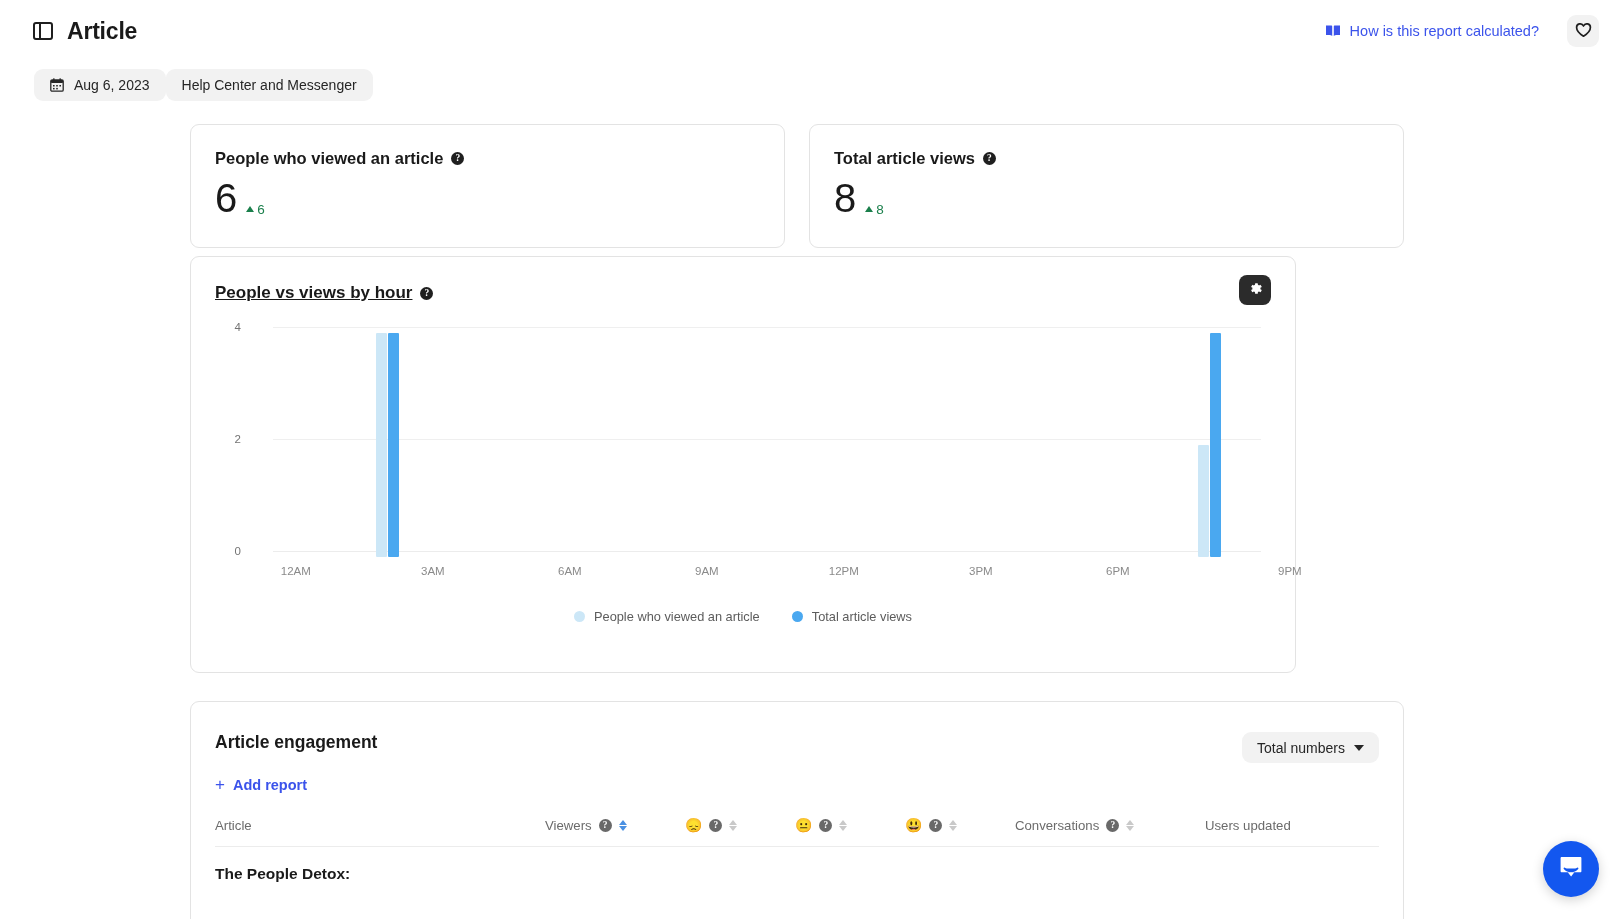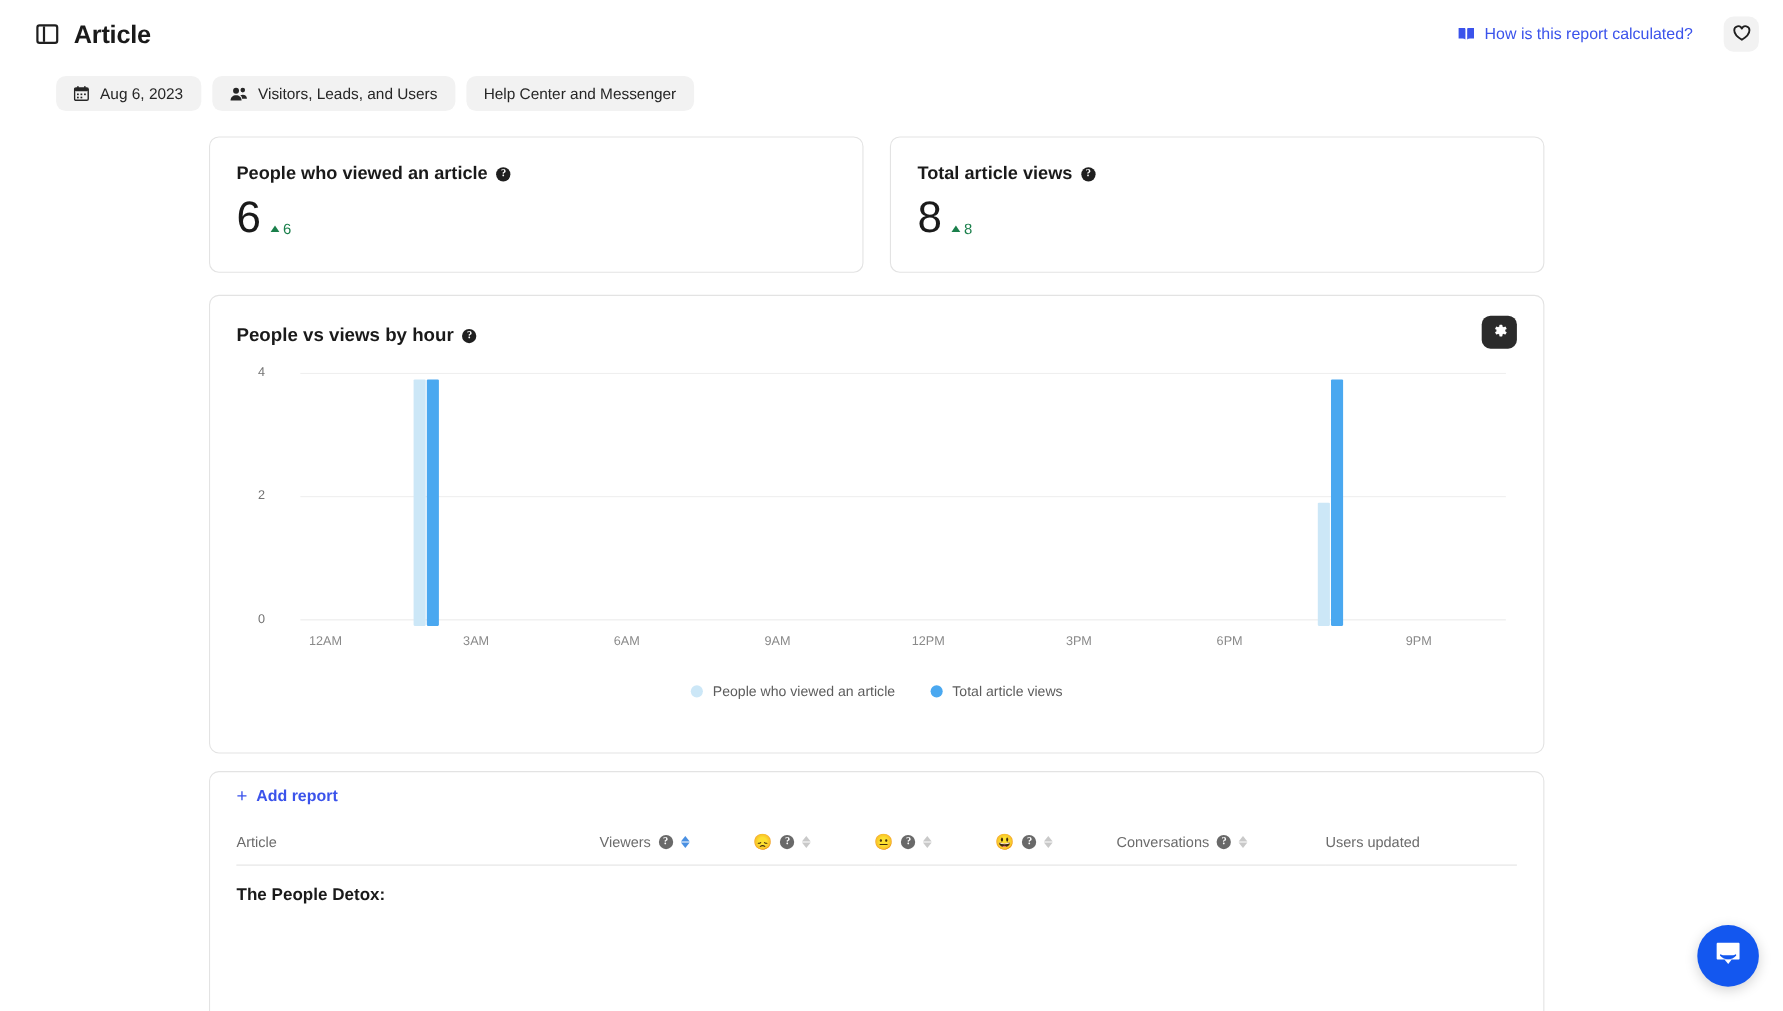--- a/index.html
+++ b/index.html
@@ -37,21 +37,21 @@
     color: #3b53eb; font-size: 14.5px; text-decoration: none; cursor: pointer;
   }
   .book-icon { width: 16px; height: 14px; display: inline-block; }
   .fav-btn {
     width: 32px; height: 32px; border-radius: 9px; background: #f2f2f2;
     display: flex; align-items: center; justify-content: center; cursor: pointer;
     border: none;
   }
 
   
-  .chips { position: absolute; top: 69px; left: 51px; display: flex; gap: 10px; }
+  .chips { position: absolute; top: 69px; left: 34px; display: flex; gap: 0; }
   .chip {
     height: 32px; border-radius: 9px; background: #f2f2f2;
     display: flex; align-items: center; gap: 10px;
     padding: 0 16px; font-size: 14px; color: #262626; cursor: pointer;
     border: none; white-space: nowrap; font-family: inherit;
   }
   .chip svg { display: block; }
 
   
   .card {
@@ -77,21 +77,21 @@
     font-size: 13.5px; color: #1a7f4b; display: inline-flex;
     align-items: center; gap: 3px;
   }
   .tri-up {
     width: 0; height: 0; border-left: 4.5px solid transparent;
     border-right: 4.5px solid transparent; border-bottom: 6px solid #1a7f4b;
     display: inline-block;
   }
 
   
-  .chart-card { top: 268px; left: 190px; width: 1214px; height: 417px; }
+  .chart-card { top: 256px; left: 190px; width: 1106px; height: 417px; text-decoration: underline; }
   .chart-head {
     display: flex; align-items: flex-start; justify-content: space-between;
     padding: 26px 24px 0 24px;
   }
   .chart-title { font-size: 17px; font-weight: 600; display: inline-flex; align-items: center; gap: 8px; }
   .gear-btn {
     width: 32px; height: 30px; border-radius: 8px; background: #2b2b2b;
     display: flex; align-items: center; justify-content: center; cursor: pointer;
     border: none; margin-top: -8px;
   }
@@ -220,31 +220,20 @@
         <rect x="3" y="7" width="1.6" height="1.5" fill="#262626"></rect>
         <rect x="6.2" y="7" width="1.6" height="1.5" fill="#262626"></rect>
         <rect x="9.4" y="7" width="1.6" height="1.5" fill="#262626"></rect>
         <rect x="3" y="9.9" width="1.6" height="1.5" fill="#262626"></rect>
         <rect x="6.2" y="9.9" width="1.6" height="1.5" fill="#262626"></rect>
       </svg>
     </span>
     <span>Aug 6, 2023</span>
   </button>
   <button class="chip">
-    <span>
-      <svg width="16" height="13" viewBox="0 0 16 13">
-        <circle cx="5.6" cy="3.5" r="2.7" fill="#262626"></circle>
-        <path d="M0.6 12.3c0-2.8 2.2-4.6 5-4.6s5 1.8 5 4.6z" fill="#262626"></path>
-        <circle cx="11.7" cy="2.9" r="2.1" fill="#262626"></circle>
-        <path d="M9.4 7.6c.7-.3 1.5-.5 2.3-.5 2.2 0 3.8 1.4 3.8 3.6h-4.4c0-1.2-.6-2.3-1.7-3.1z" fill="#262626"></path>
-      </svg>
-    </span>
-    <span>Visitors, Leads, and Users</span>
-  </button>
-  <button class="chip">
     <span>Help Center and Messenger</span>
   </button>
 </div>
 
 <div class="card stat-card one">
   <div class="stat-title">
     <span>People who viewed an article</span>
     <span class="help-dot">?</span>
   </div>
   <div class="stat-row">
@@ -320,20 +309,27 @@
       <span class="legend-label">People who viewed an article</span>
     </div>
     <div class="legend-item">
       <span class="legend-dot" style="background:#4aa8f0"></span>
       <span class="legend-label">Total article views</span>
     </div>
   </div>
 </div>
 
 <div class="card eng-card">
+  <div class="eng-head">
+    <div class="eng-title">Article engagement</div>
+    <button class="total-numbers">
+      <span>Total numbers</span>
+      <i class="caret-down"></i>
+    </button>
+  </div>
   <div class="add-filter">
     <span class="plus">+</span>
     <span>Add report</span>
   </div>
 
   <table class="eng-table">
     <thead>
       <tr>
         <th style="width:330px">
           <span class="th-inner">

